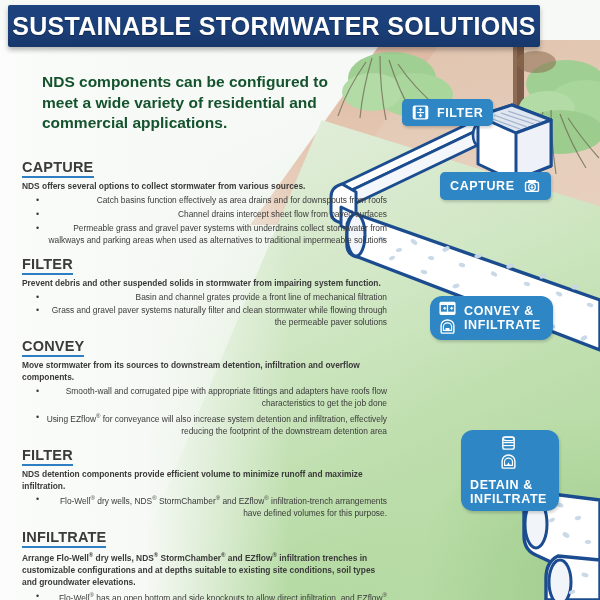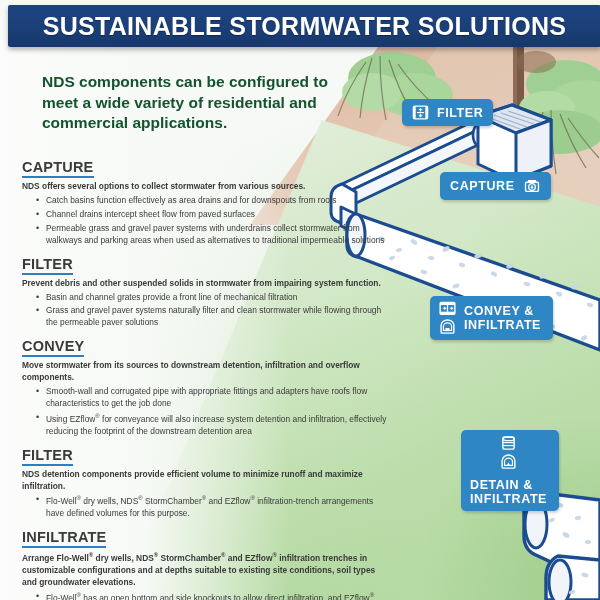--- a/index.html
+++ b/index.html
@@ -42,21 +42,21 @@
     position:absolute; right:0; bottom:0; width:420px; height:430px;
     background:radial-gradient(85% 85% at 95% 95%, rgba(160,205,140,.85) 0%, rgba(190,222,172,.45) 45%, rgba(190,222,172,0) 78%);
   }
   .left-fade {
     position:absolute; left:0; top:40px; width:290px; height:560px;
     background:linear-gradient(90deg,#fbfcfb 0%, #f6f9f5 50%, rgba(246,249,245,0) 100%);
   }
 
   
   .banner {
-    position:absolute; left:8px; top:5px; width:593px; height:42px;
+    position:absolute; left:8px; top:5px; width:532px; height:42px;
     background:linear-gradient(180deg,#1d4380 0%, #1b3f78 55%, #17376a 100%);
     border-radius:2px;
     box-shadow:0 3px 5px rgba(0,0,0,.28);
     display:flex; align-items:center; justify-content:center;
   }
   .banner h1 {
     color:#ffffff;
     font-size:25px;
     font-weight:bold;
     letter-spacing:.3px;
@@ -89,21 +89,21 @@
     padding-bottom:1px;
     margin-bottom:3px;
   }
   .sec p.lead {
     font-size:8.4px;
     color:#3a3a3a;
     line-height:1.42;
     margin-bottom:2px;
     font-weight:bold;
   }
-  .sec ul { list-style:none; margin:0 0 0 14px; }
+  .sec ul { list-style:none; margin:0 0 0 14px;text-align:right; }
   .sec li {
     position:relative;
     font-size:8.4px;
     color:#3a3a3a;
     line-height:1.42;
     padding-left:10px;
     margin-bottom:2px;
   }
   .sec li:before {
     content:"\2022";
@@ -122,21 +122,21 @@
     padding:5px 10px;
     color:#ffffff;
     font-size:12.5px;
     font-weight:bold;
     letter-spacing:.6px;
     box-shadow:1px 2px 3px rgba(0,0,0,.18);
   }
   .badge .lbl { line-height:1.12; }
   .badge .icons { display:flex; flex-direction:column; gap:3px; }
   .badge svg { display:block; }
-  .badge.two-line { padding:5px 12px 5px 9px; }
+  .badge.two-line { padding:5px 12px 5px 9px;border-radius:12px; }
 
   #b-filter  { left:402px; top:99px; }
   #b-capture { left:440px; top:172px; }
   #b-convey  { left:430px; top:296px; }
   #b-detain  { left:461px; top:430px;flex-direction:column; }
 </style>
 </head>
 <body>
 
 <div id="stage">

